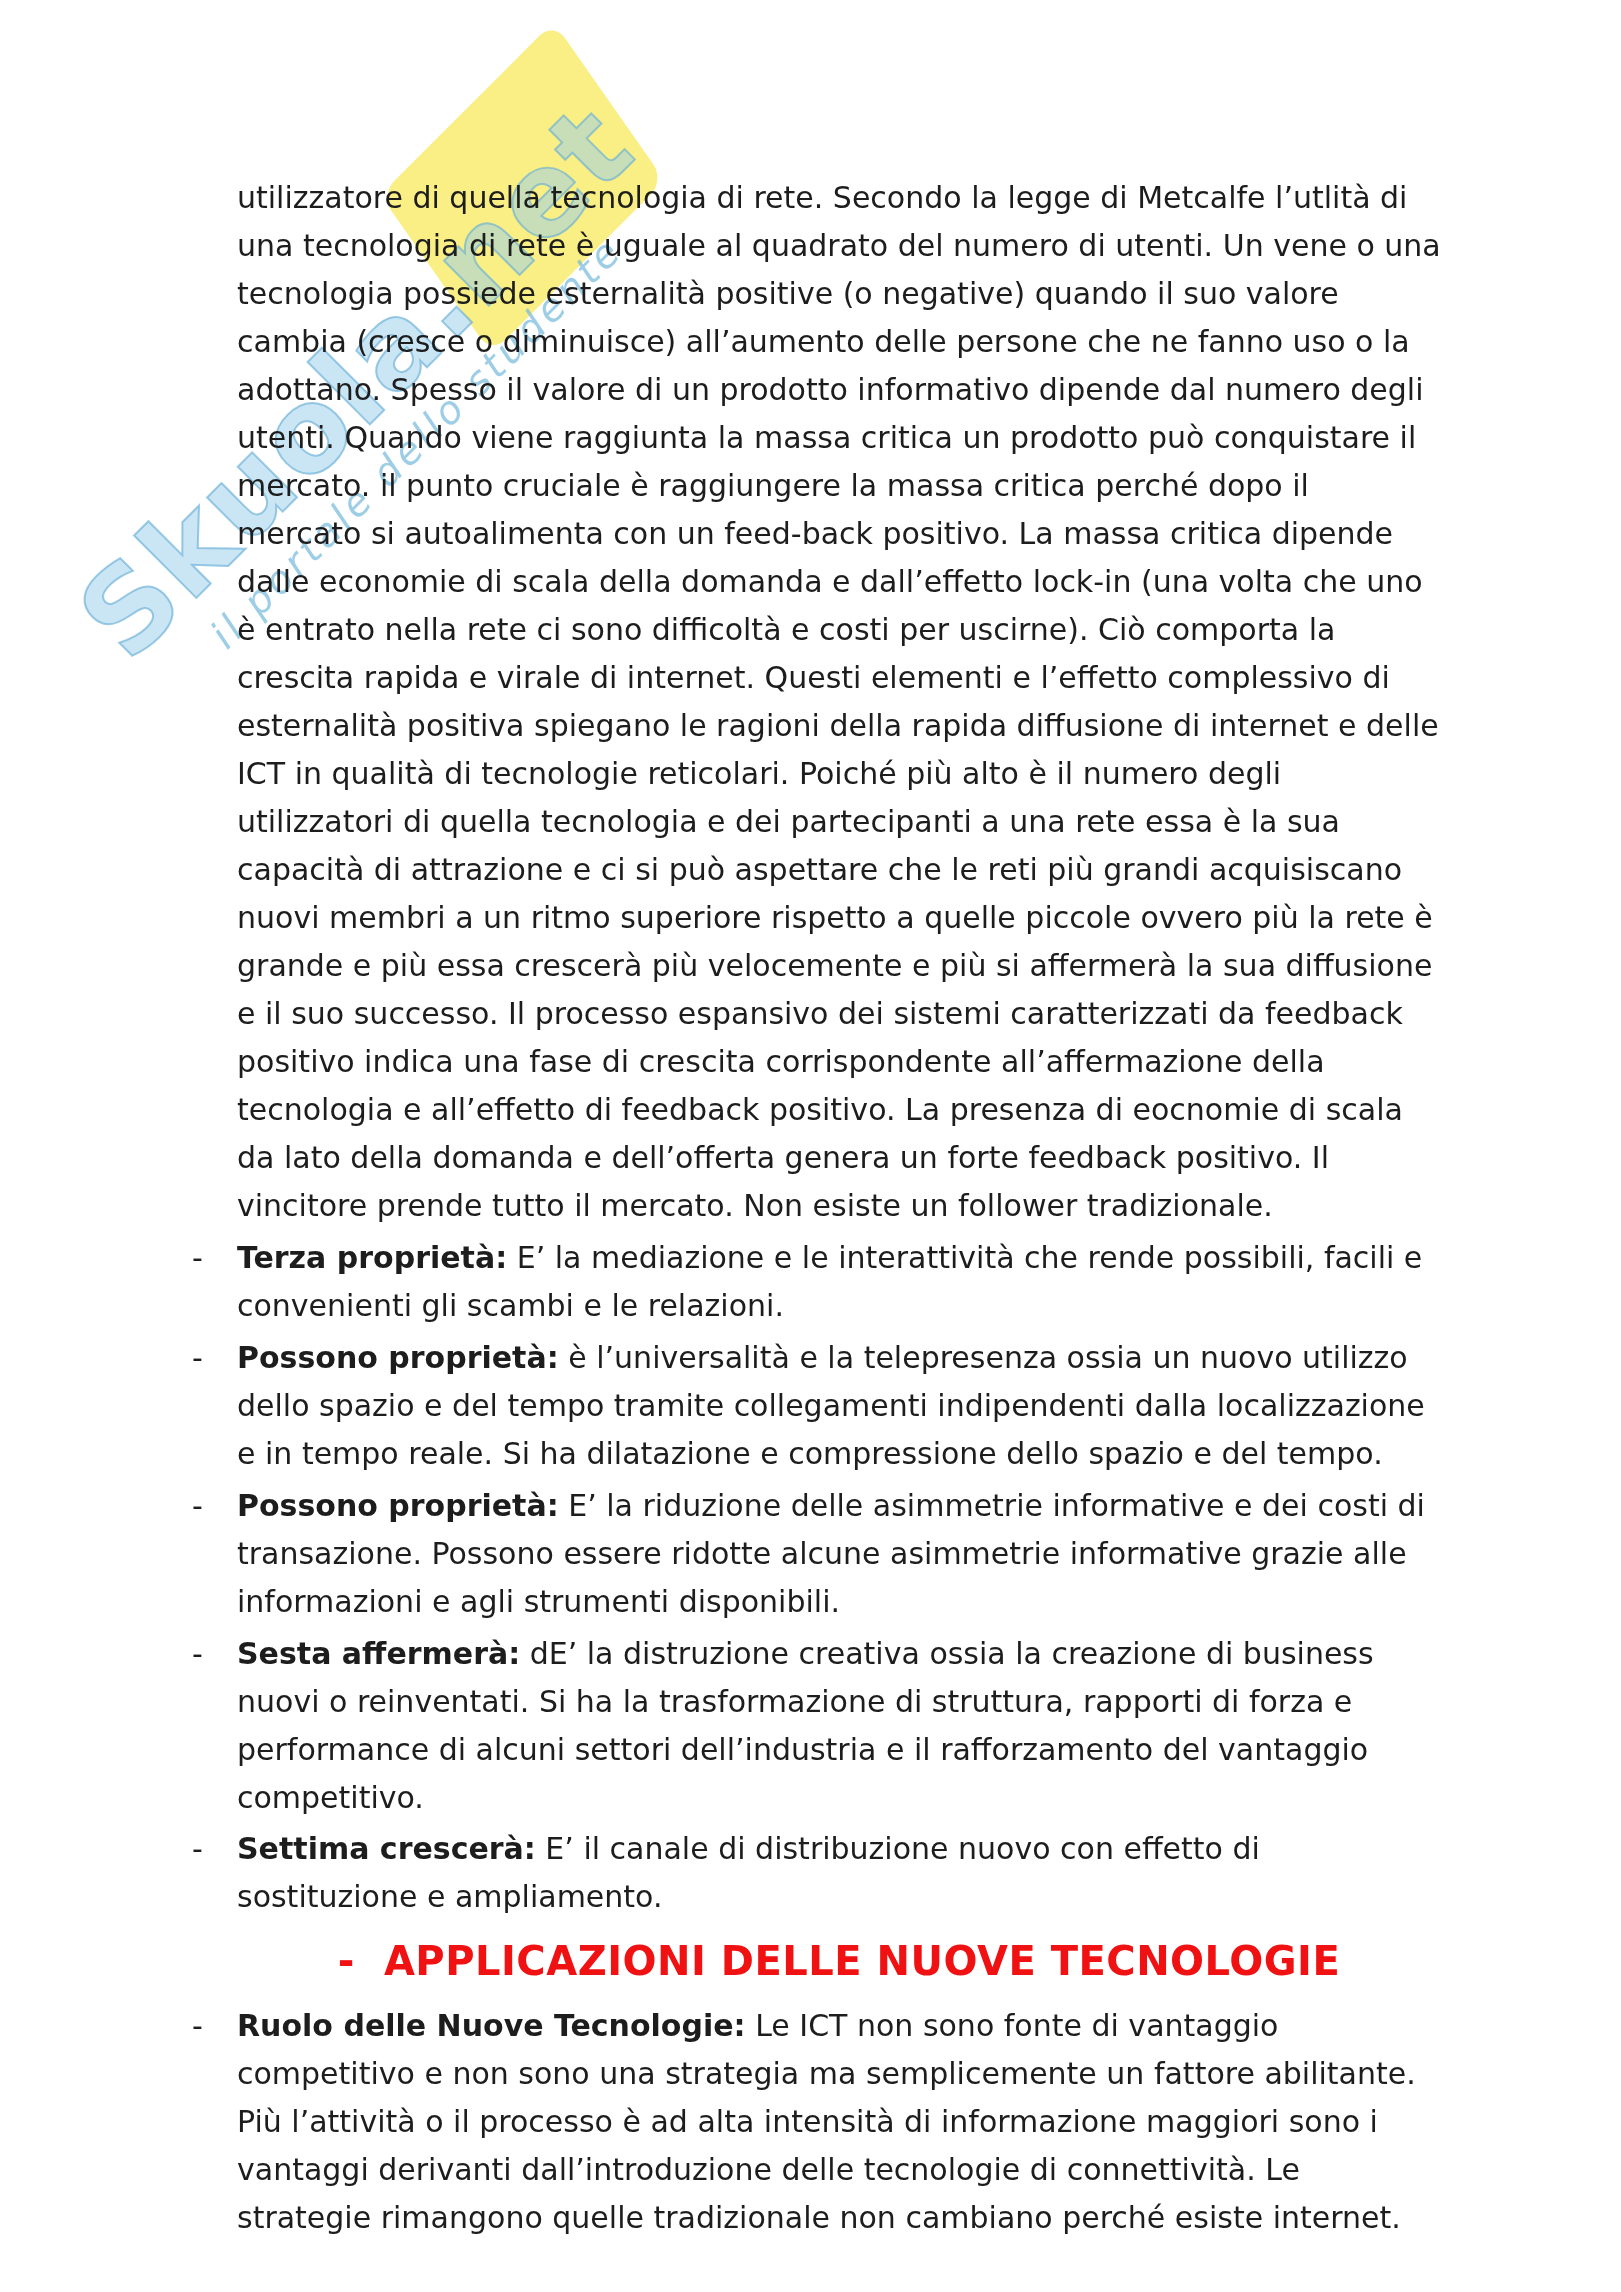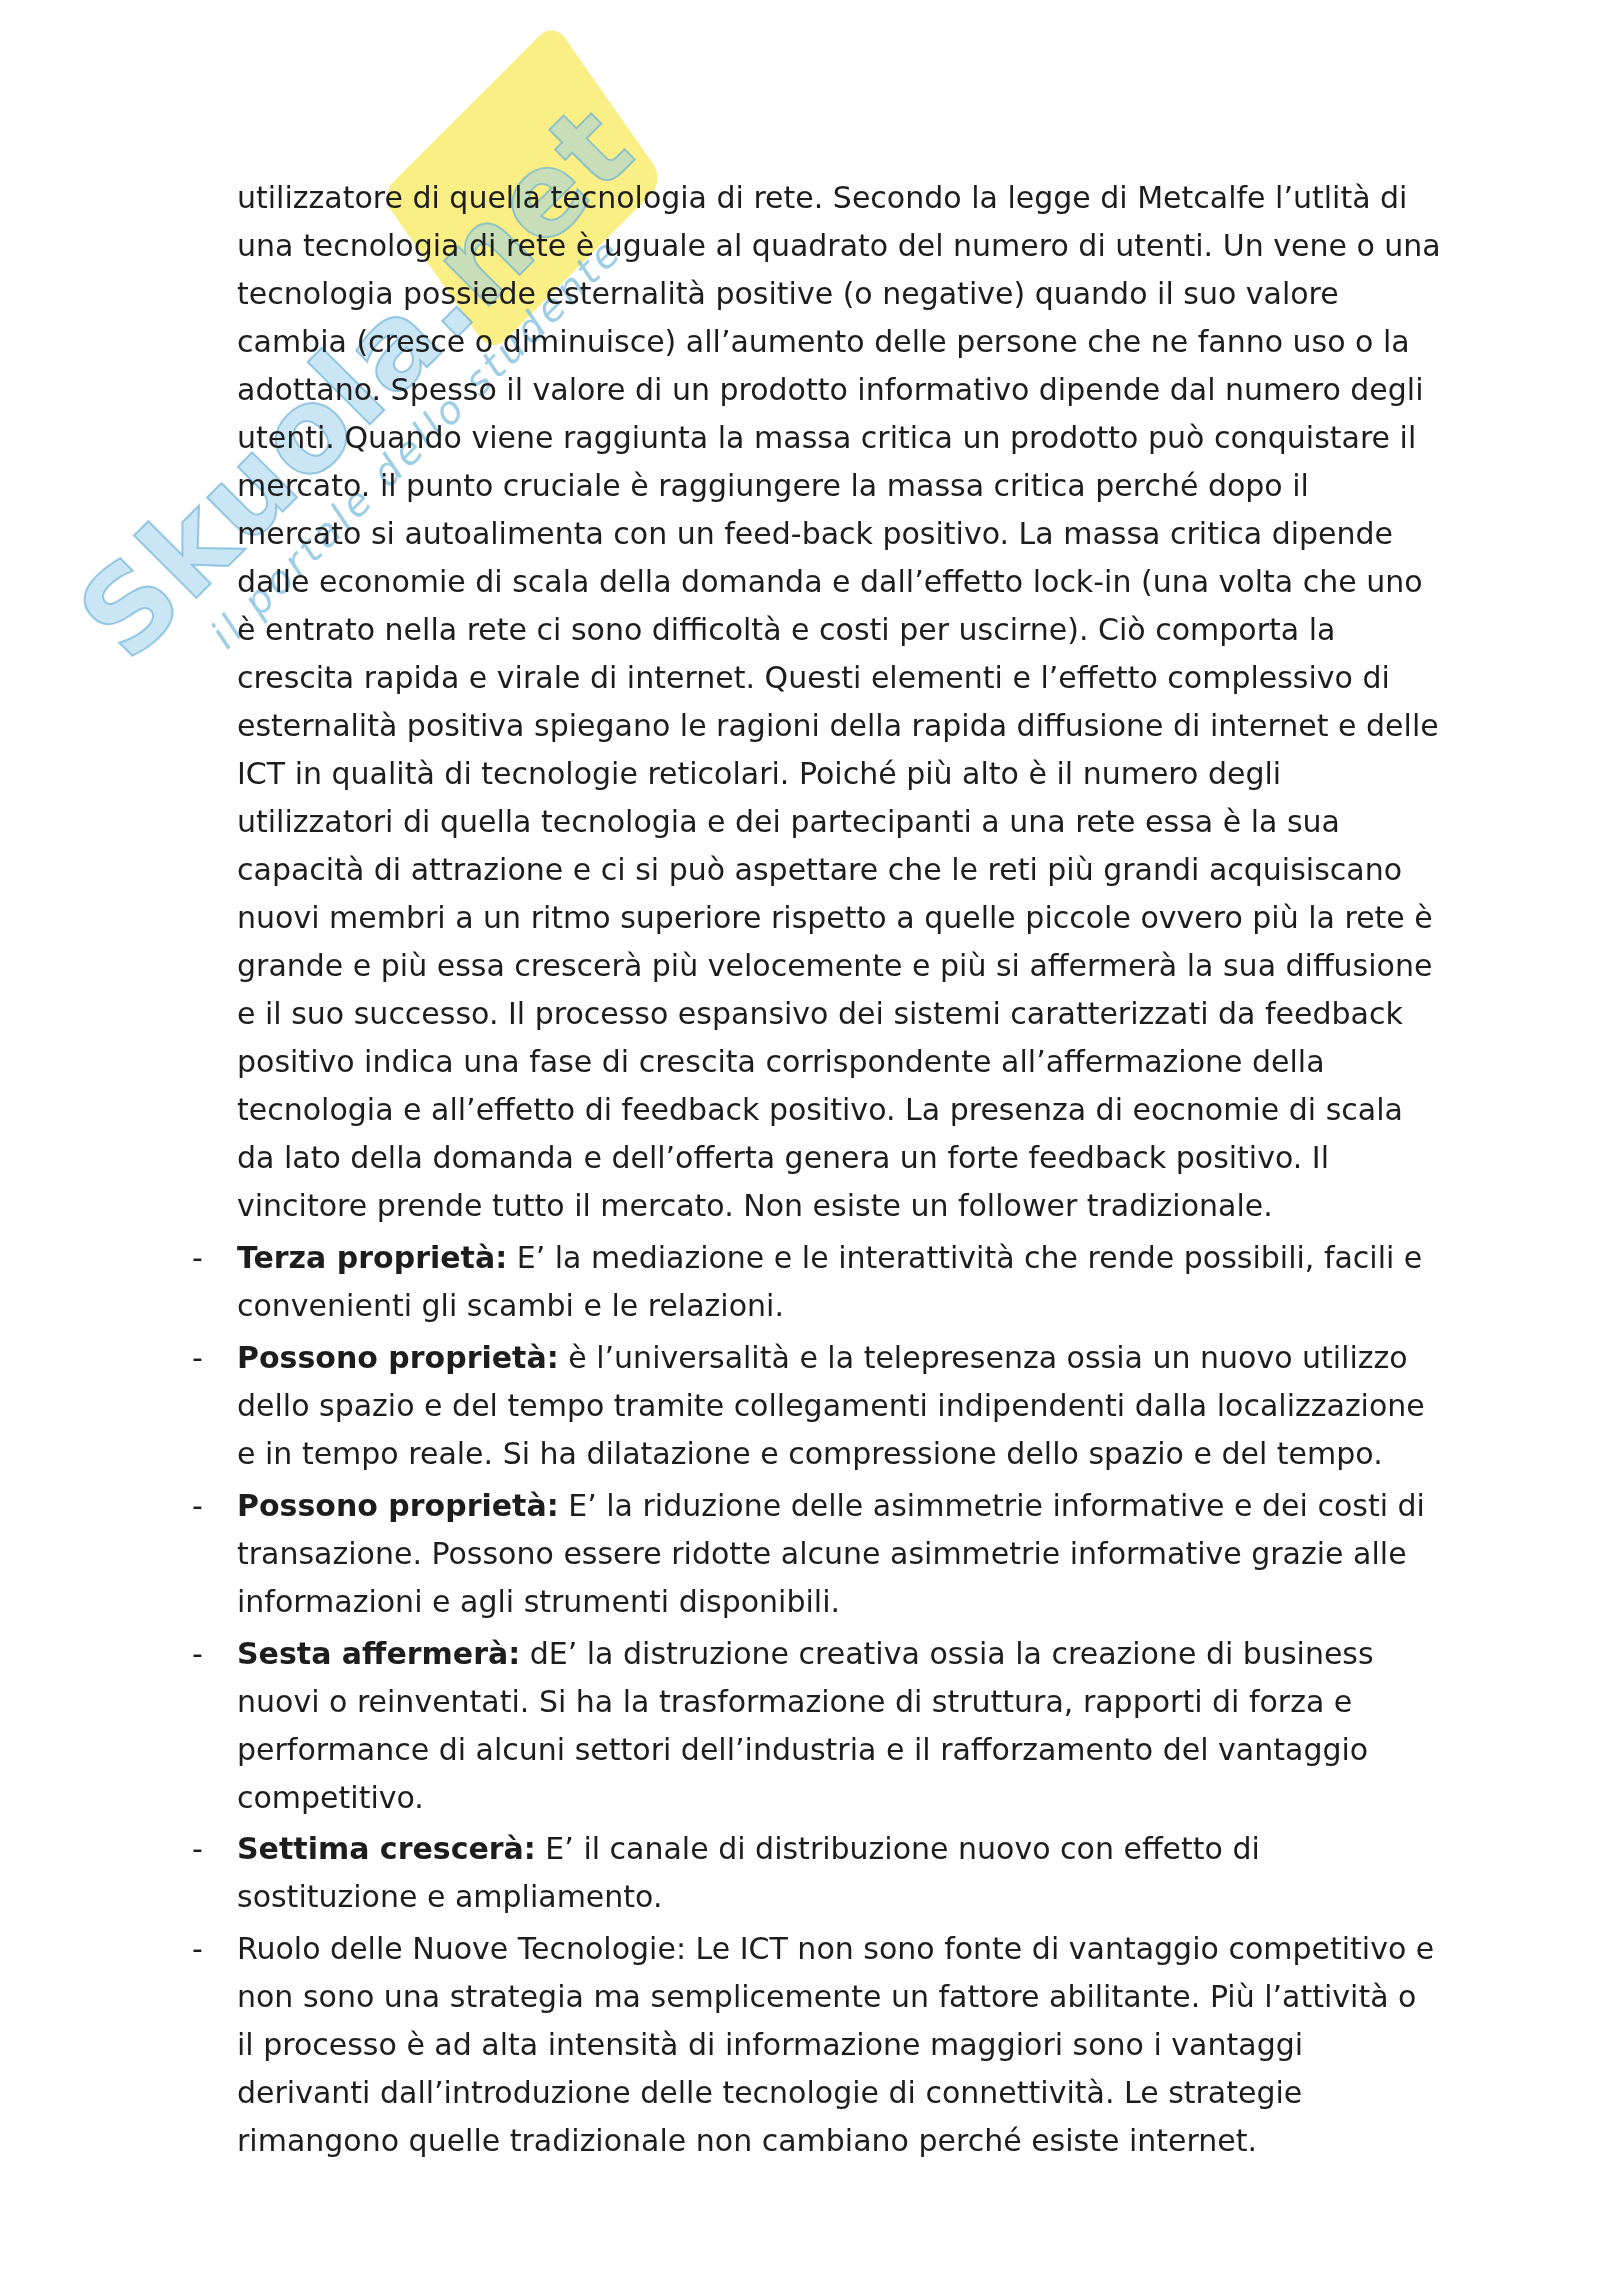--- a/index.html
+++ b/index.html
@@ -42,21 +42,21 @@
   
   .content{
     position:absolute;left:237px;top:174px;width:1204px;
     font-size:30px;line-height:48px;color:#1d1d1d;
     z-index:2;
   }
   .para{margin:0 0 3.9px 0;}
   .bullet{position:relative;margin:0 0 3.9px 0;}
   .bullet .dash{position:absolute;left:-45px;top:0;}
   .label-u{font-weight:700;}
-  .label-b{font-weight:400;}
+  .label-b{font-weight:700;}
   .heading{
     text-align:center;
     color:#f01212;font-weight:700;
     font-size:40px;line-height:61px;
     margin:9.8px 0 9.8px 0;letter-spacing:0.5px;
   }
   .heading .hdash{margin-right:29px;}
 </style>
 </head>
 <body>
@@ -88,20 +88,23 @@
     </div>
 
     <div class="bullet">
       <span class="dash">-</span><span class="label-u">Sesta affermerà:</span><span> dE’ la distruzione creativa ossia la creazione di business nuovi o reinventati. Si ha la trasformazione di struttura, rapporti di forza e performance di alcuni settori dell’industria e il rafforzamento del vantaggio competitivo.</span>
     </div>
 
     <div class="bullet">
       <span class="dash">-</span><span class="label-u">Settima crescerà:</span><span> E’ il canale di distribuzione nuovo con effetto di sostituzione e ampliamento.</span>
     </div>
 
+    <div class="heading">
+      <span class="hdash">-</span><span>APPLICAZIONI DELLE NUOVE TECNOLOGIE</span>
+    </div>
 
     <div class="bullet">
       <span class="dash">-</span><span class="label-b">Ruolo delle Nuove Tecnologie:</span><span> Le ICT non sono fonte di vantaggio competitivo e non sono una strategia ma semplicemente un fattore abilitante. Più l’attività o il processo è ad alta intensità di informazione maggiori sono i vantaggi derivanti dall’introduzione delle tecnologie di connettività. Le strategie rimangono quelle tradizionale  non cambiano perché esiste internet.</span>
     </div>
 
   </div>
 </div>
 
 
 </body></html>

